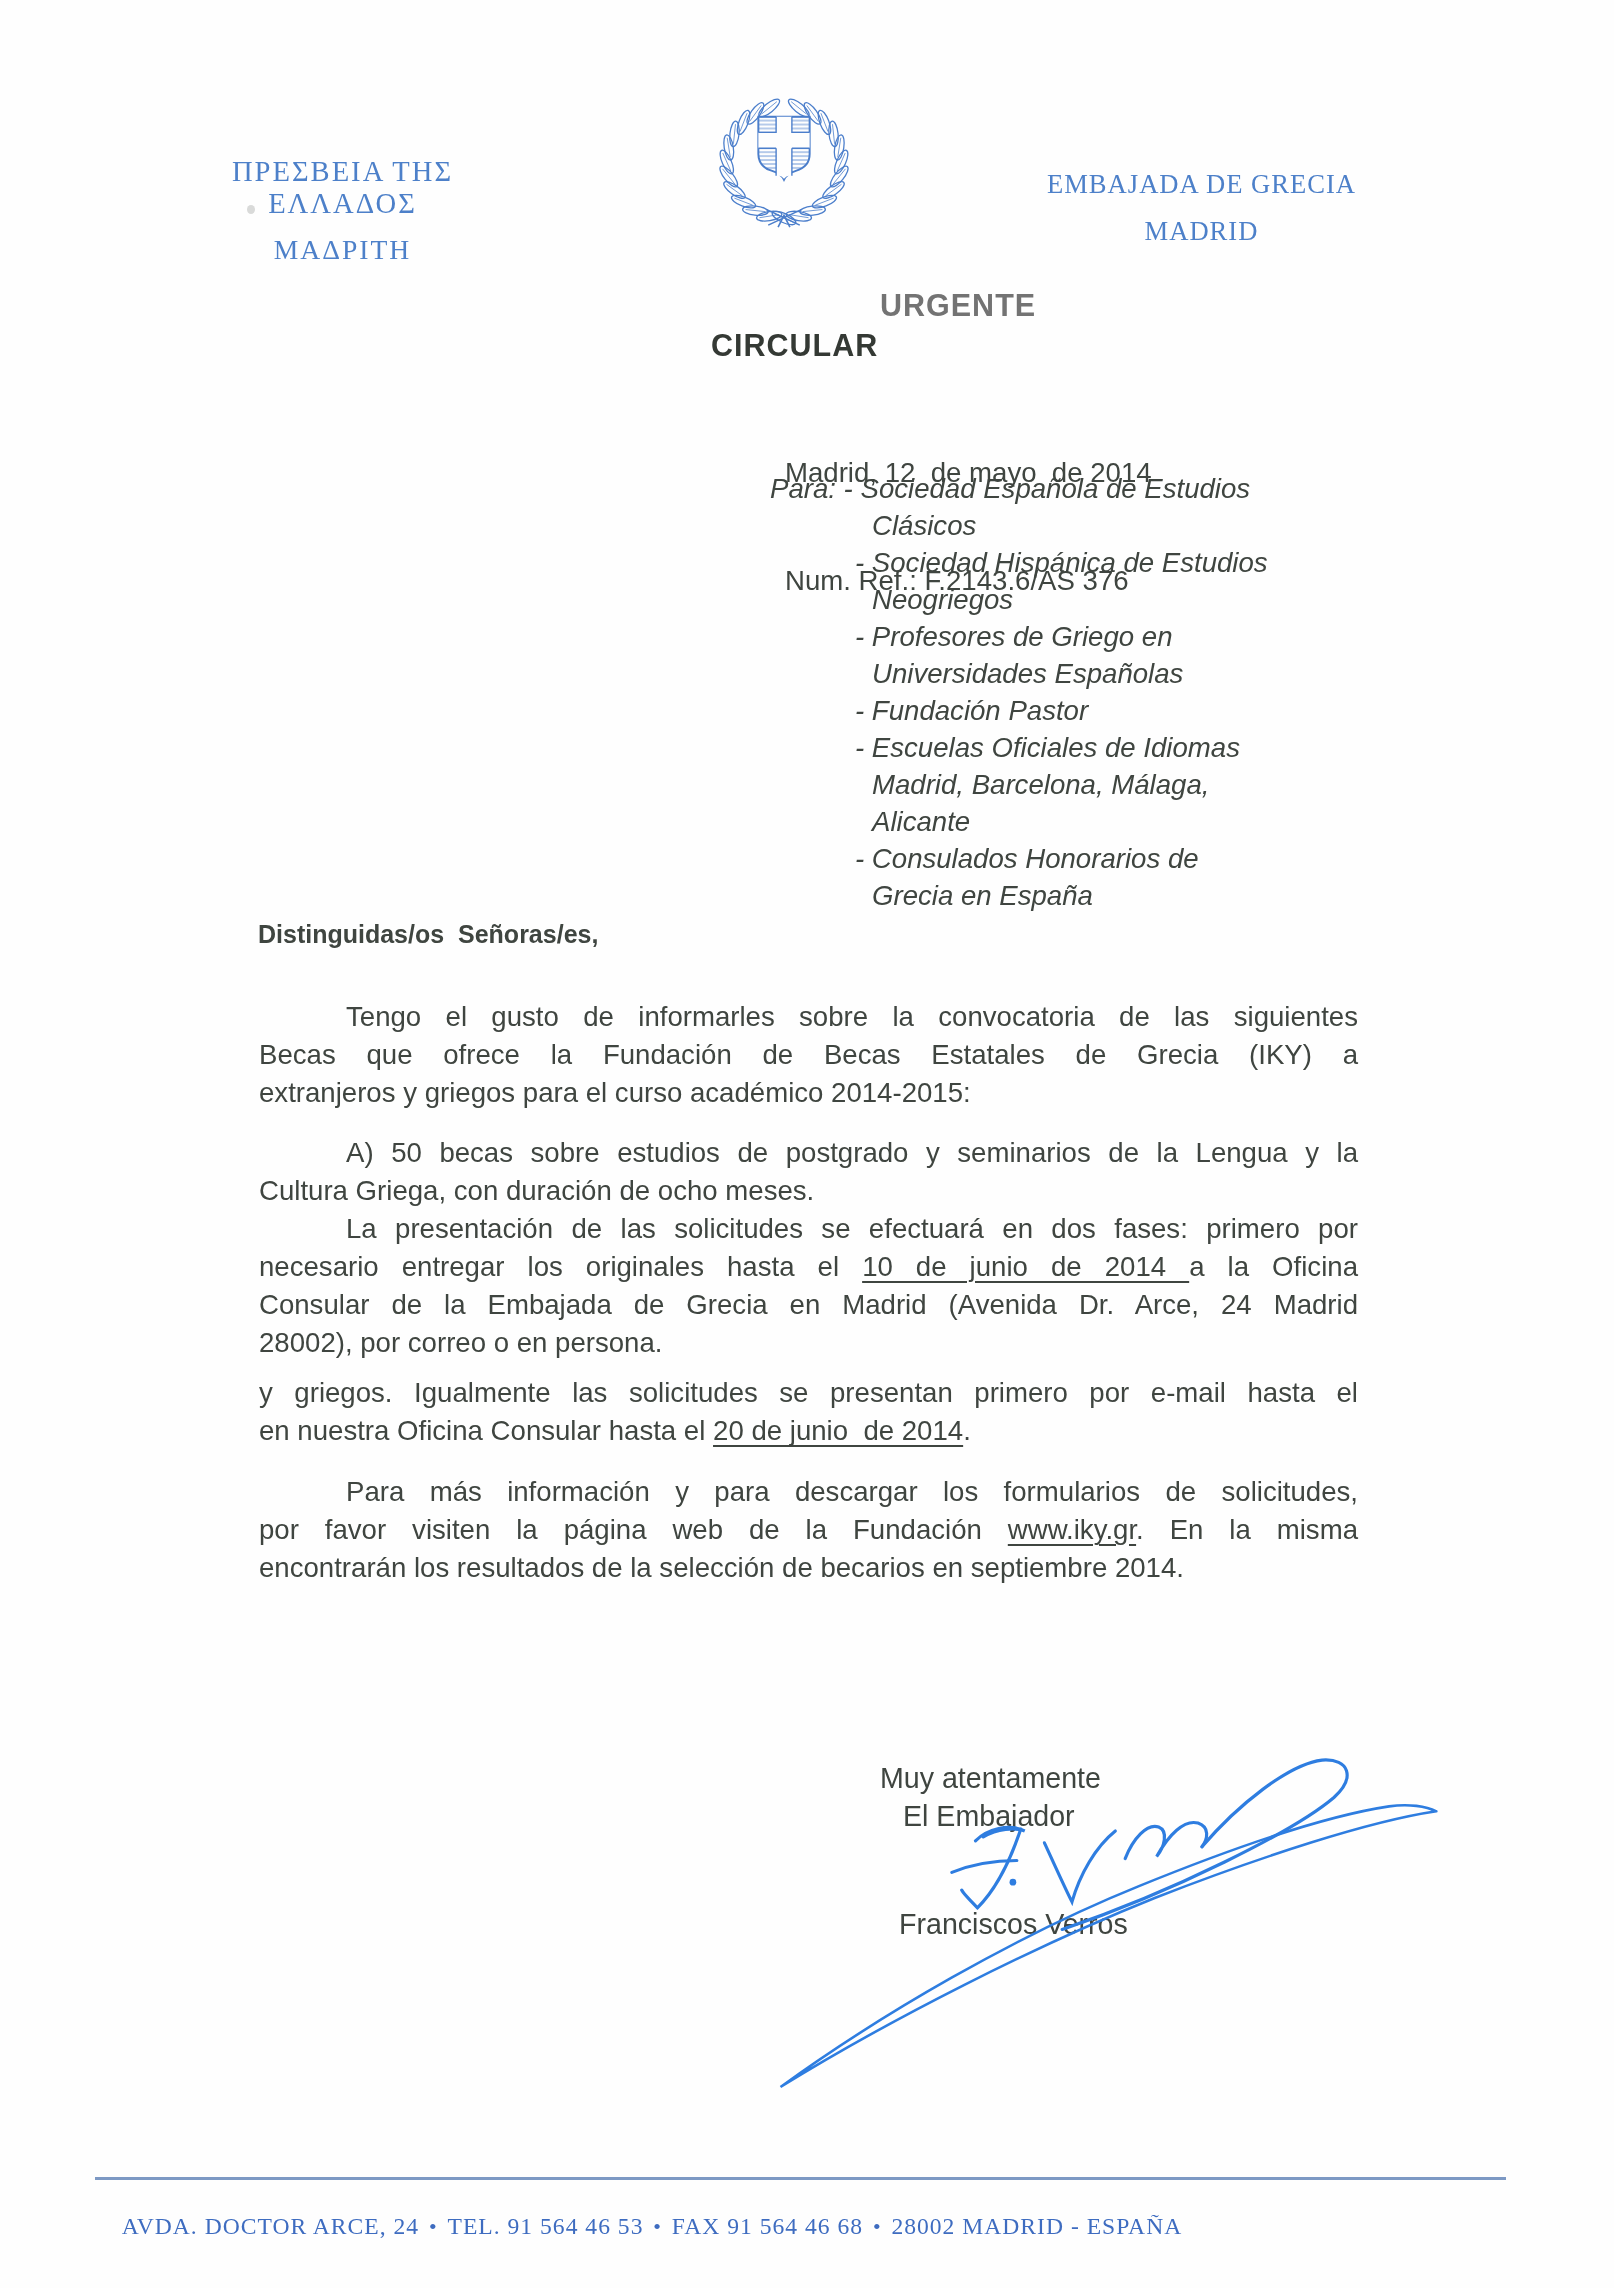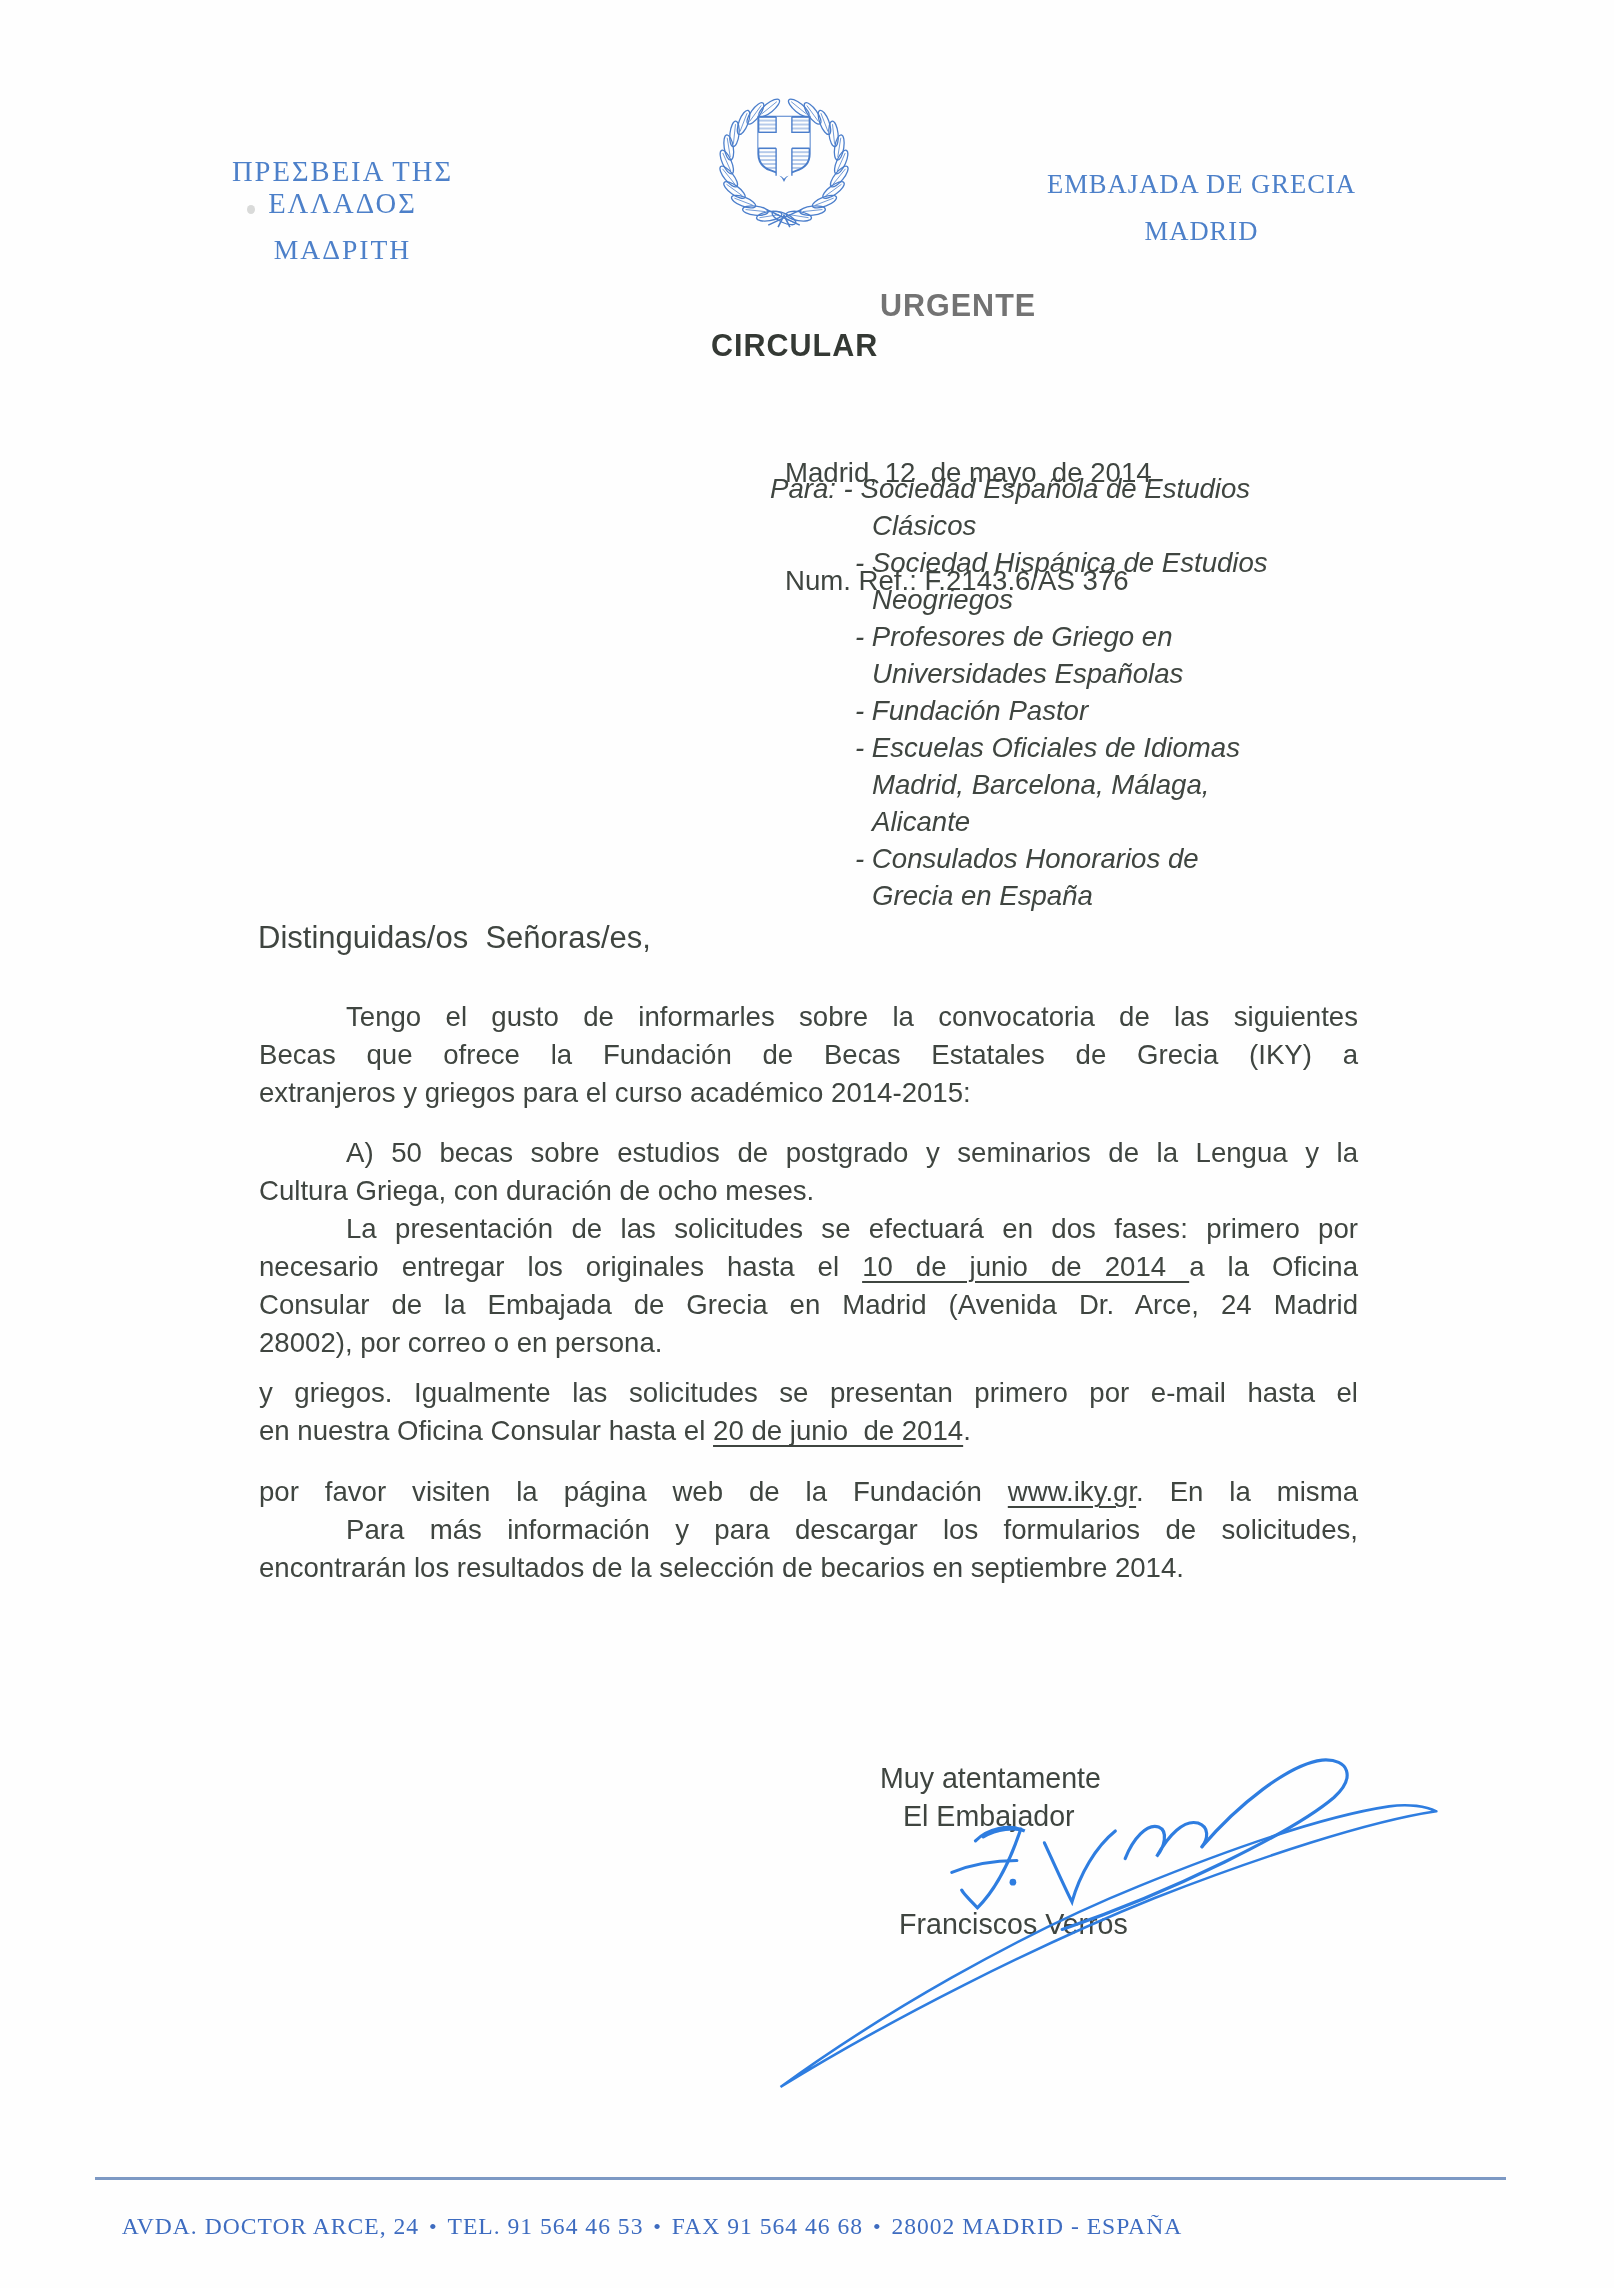--- a/index.html
+++ b/index.html
@@ -24,21 +24,21 @@
     color:#737373;letter-spacing:1px;}
   .circular{position:absolute;left:711px;top:328px;font-size:30.5px;font-weight:bold;
     color:#343934;letter-spacing:1px;}
   
   .dateline{position:absolute;left:785px;top:383px;font-size:27.6px;line-height:36px;white-space:pre;}
   
   .recipients{position:absolute;left:770px;top:470px;font-size:27.6px;line-height:37px;white-space:pre;font-style:italic;}
   .rline.lv1{padding-left:85px;}
   .rline.lv2{padding-left:102px;}
   
-  .salutation{position:absolute;left:258px;top:920px;font-size:31px;white-space:pre;}
+  .salutation{position:absolute;left:258px;top:920px;font-size:25px;white-space:pre;font-weight:bold;}
   .bodytext{position:absolute;left:259px;top:998px;width:1099px;font-size:27.6px;line-height:38px;}
   .bline{white-space:pre-wrap;}
   .bline.j{text-align:justify;text-align-last:justify;}
   .bline.ind{text-indent:87px;}
   .para.p-1{margin-top:21.7px;}
   .para.p-3{margin-top:12.8px;}
   .para.p-4{margin-top:22.7px;}
   .u{text-decoration:underline;text-underline-offset:4.9px;text-decoration-thickness:2px;}
   
   .closing{position:absolute;left:880px;top:1762px;font-size:28.6px;}
@@ -163,22 +163,22 @@
         <div class="bline j ind"><span>La presentación de las solicitudes se efectuará en dos fases: primero por</span></div>
         <div class="bline j"><span>necesario entregar los originales hasta el </span><span class="u">10 de junio de 2014 </span><span>a la Oficina</span></div>
         <div class="bline j"><span>Consular de la Embajada de Grecia en Madrid (Avenida Dr. Arce, 24 Madrid</span></div>
         <div class="bline"><span>28002), por correo o en persona.</span></div>
       </div>
       <div class="para p-3">
         <div class="bline j"><span>y griegos. Igualmente las solicitudes se presentan primero por e-mail hasta el</span></div>
         <div class="bline"><span>en nuestra Oficina Consular hasta el </span><span class="u">20 de junio  de 2014</span><span>.</span></div>
       </div>
       <div class="para p-4">
+        <div class="bline j ind"><span>Para más información y para descargar los formularios de solicitudes,</span></div>
         <div class="bline j"><span>por favor visiten la página web de la Fundación </span><span class="u">www.iky.gr</span><span>. En la misma</span></div>
-        <div class="bline j ind"><span>Para más información y para descargar los formularios de solicitudes,</span></div>
         <div class="bline"><span>encontrarán los resultados de la selección de becarios en septiembre 2014.</span></div>
       </div>
     </div>
 
   <div class="closing">Muy atentamente</div>
   <div class="sig-title">El Embajador</div>
   <div class="sig-name">Franciscos Verros</div>
 
   <svg class="sig-svg" viewBox="760 1775 720 360" xmlns="http://www.w3.org/2000/svg">
     <g fill="none" stroke="#2e7de0" stroke-width="3.2" stroke-linecap="round">

